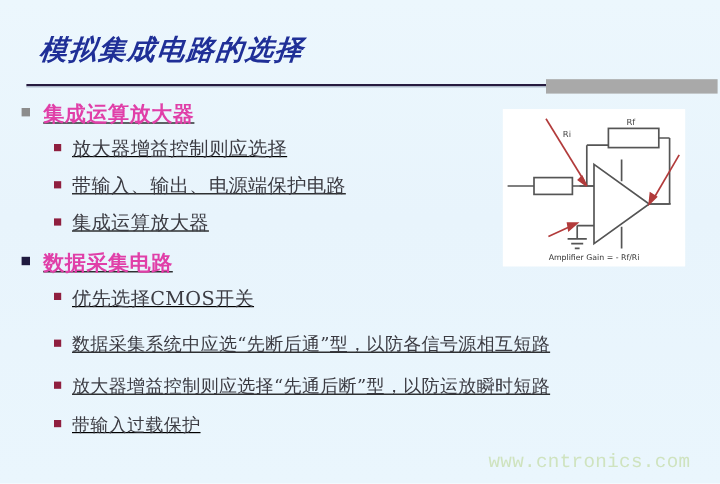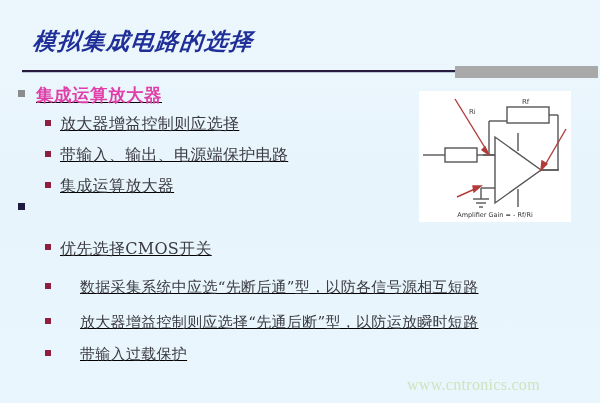--- a/index.html
+++ b/index.html
@@ -91,39 +91,39 @@
     font-weight: bold;
     color: #e03fa8;
     letter-spacing: 0.5px;
   }
   .lvl2 .txt {
     font-family: "DejaVu Serif", "Liberation Serif", serif;
     font-size: 16px;
     color: #3b3b42;
     letter-spacing: 0.3px;
   }
-  .lvl2.small .txt { font-size: 15px; margin-left: 20px; }
+  .lvl2.small .txt { font-size: 15px; }
 
   
   #circuit-panel {
     position: absolute;
     left: 419px;
     top: 91px;
     width: 152px;
     height: 131px;
     background: #ffffff;
   }
   #circuit-svg { display: block; }
 
   
   #watermark {
     position: absolute;
     left: 407px;
     top: 376px;
-    font-family: Liberation Serif, serif;
+    font-family: Liberation Mono, monospace;
     font-size: 16px;
     color: #cfe3bf;
     letter-spacing: 0.3px;
     white-space: nowrap;
     text-align: center;
   }
 </style>
 </head>
 <body>
 
@@ -149,20 +149,21 @@
     <span class="txt">带输入、输出、电源端保护电路</span>
   </div>
 
   <div class="line lvl2" style="left:45px; top:176px;">
     <span class="bullet"></span>
     <span class="txt">集成运算放大器</span>
   </div>
 
   <div class="line lvl1" style="left:18px; top:207px;">
     <span class="bullet" style="background:#1f1a3f;"></span>
+    <span class="txt">数据采集电路</span>
   </div>
 
   <div class="line lvl2" style="left:45px; top:239px;align-items:center;">
     <span class="bullet"></span>
     <span class="txt">优先选择CMOS开关</span>
   </div>
 
   <div class="line lvl2 small" style="left:45px; top:278px;">
     <span class="bullet"></span>
     <span class="txt">数据采集系统中应选“先断后通”型，以防各信号源相互短路</span>

